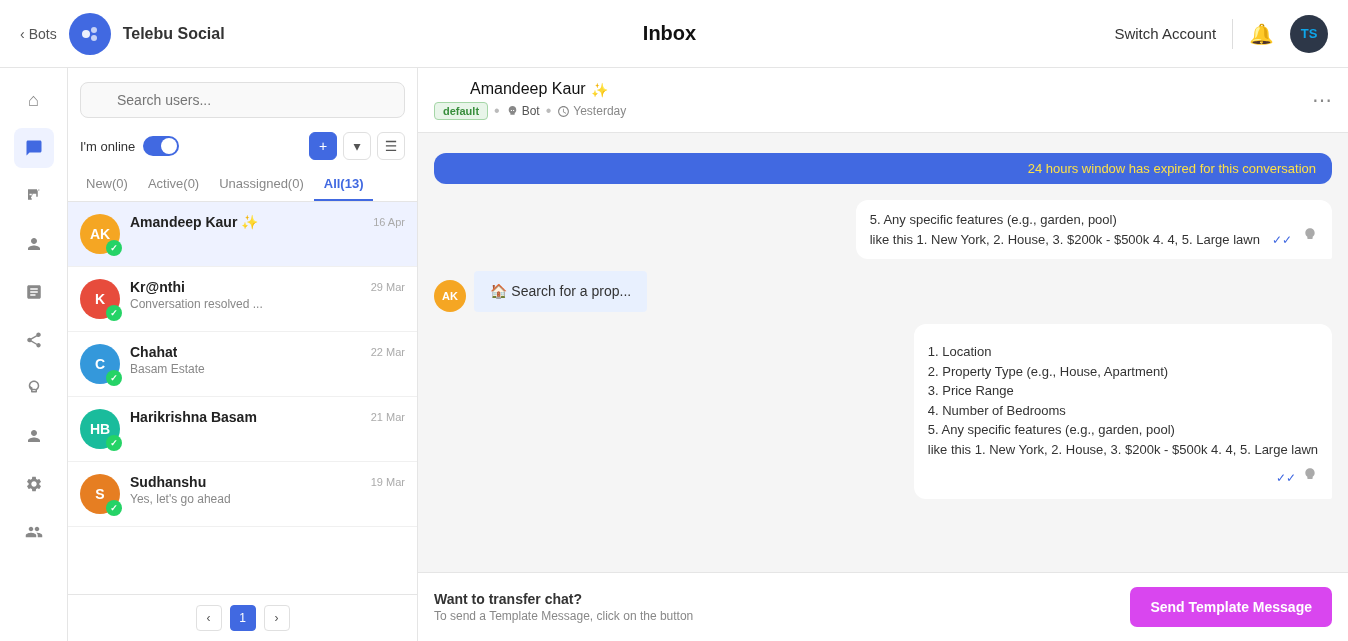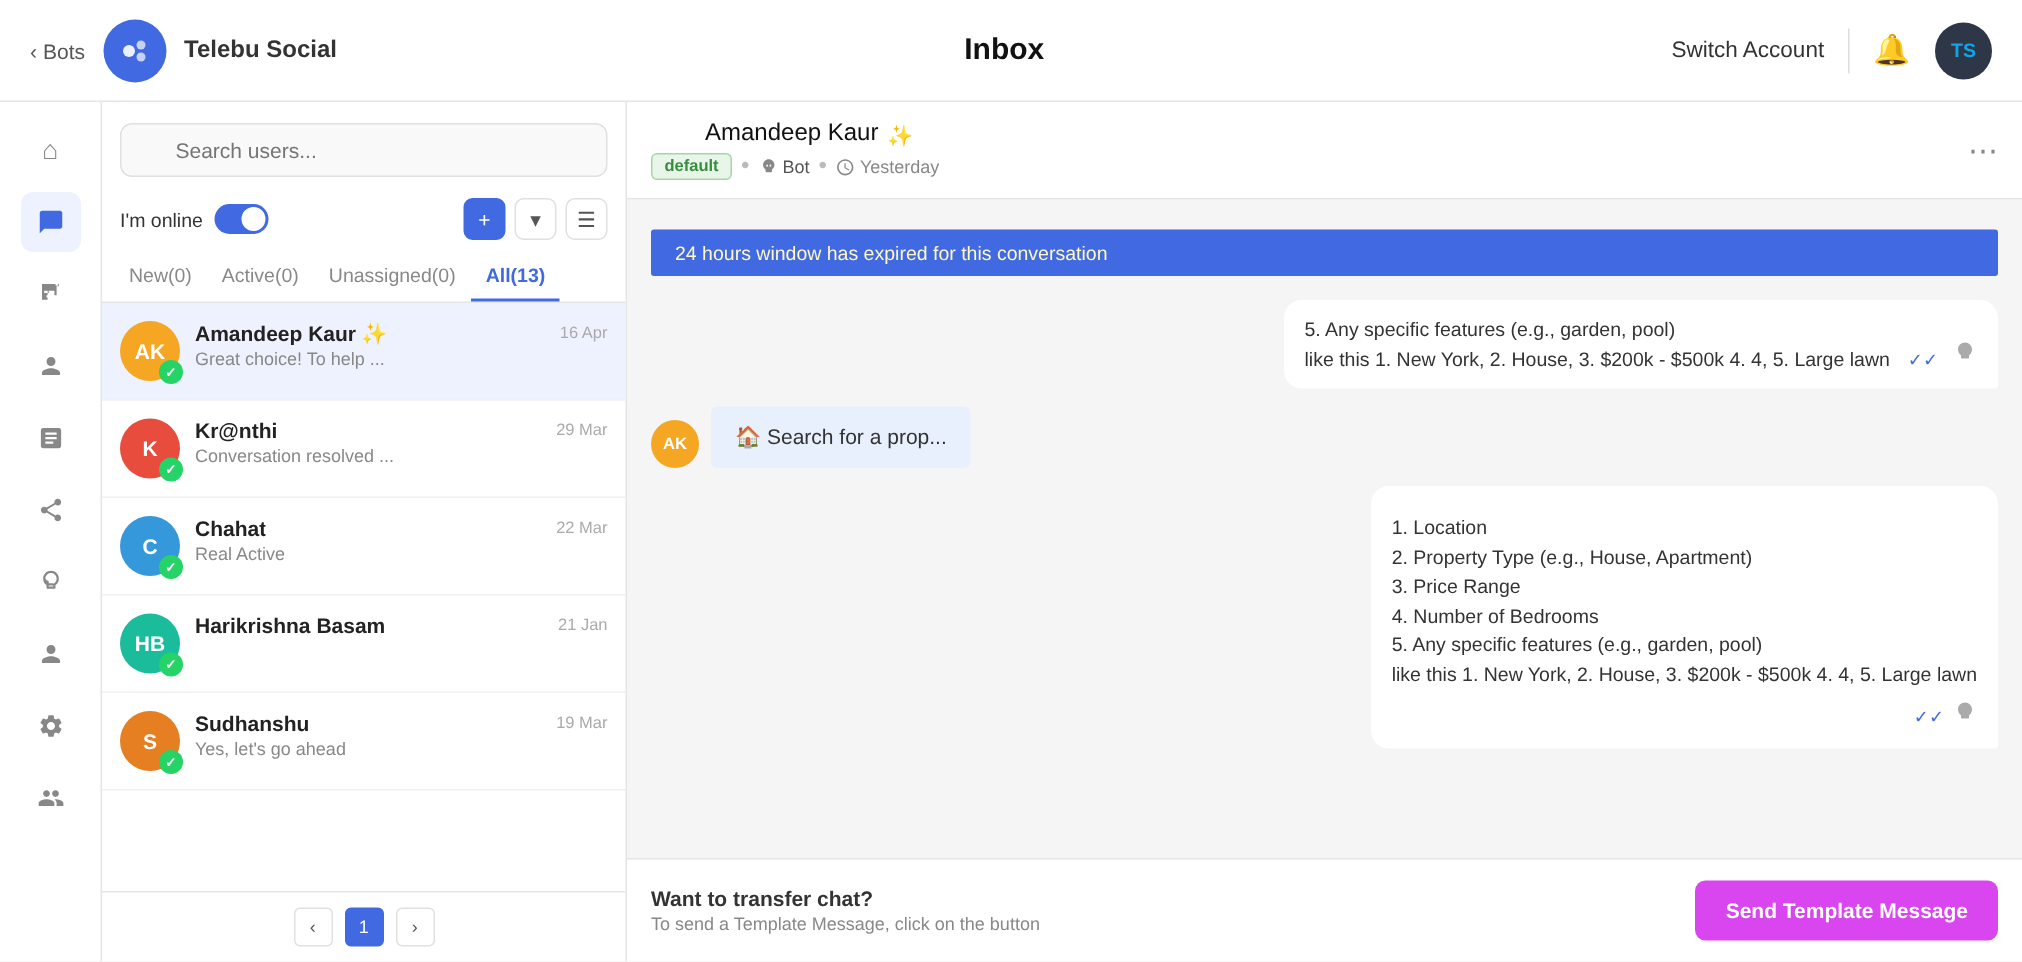--- a/index.html
+++ b/index.html
@@ -389,25 +389,25 @@
     .messages-area {
       flex: 1;
       overflow-y: auto;
       padding: 16px;
       display: flex;
       flex-direction: column;
       gap: 12px;
     }
     .window-expired-banner {
       background: #4169e1;
-      color: #fef9c3;
+      color: #fde047;
       font-size: 13px;
-      text-align: left;
+      text-align: right;
       padding: 8px 16px;
-      border-radius: 2px;
+      border-radius: 12px;
       margin: 4px 0;
     }
     .msg-row {
       display: flex;
       align-items: flex-end;
       gap: 8px;
     }
     .msg-row.right {
       justify-content: flex-end;
     }
@@ -602,21 +602,20 @@
       <div class="conv-item active">
         <div class="conv-avatar" style="background:#f5a623;">
           AK
           <div class="wa-badge">✓</div>
         </div>
         <div class="conv-info">
           <div class="conv-name-row">
             <span class="conv-name">Amandeep Kaur ✨</span>
             <span class="conv-date">16 Apr</span>
           </div>
-          <div class="conv-preview">Great choice! To help ...</div>
         </div>
       </div>
       <div class="conv-item">
         <div class="conv-avatar" style="background:#e74c3c;">
           K
           <div class="wa-badge">✓</div>
         </div>
         <div class="conv-info">
           <div class="conv-name-row">
             <span class="conv-name">Kr@nthi</span>
@@ -628,32 +627,32 @@
       <div class="conv-item">
         <div class="conv-avatar" style="background:#3498db;">
           C
           <div class="wa-badge">✓</div>
         </div>
         <div class="conv-info">
           <div class="conv-name-row">
             <span class="conv-name">Chahat</span>
             <span class="conv-date">22 Mar</span>
           </div>
-          <div class="conv-preview">Real Active</div>
+          <div class="conv-preview">Basam Estate</div>
         </div>
       </div>
       <div class="conv-item">
         <div class="conv-avatar" style="background:#1abc9c;">
           HB
           <div class="wa-badge">✓</div>
         </div>
         <div class="conv-info">
           <div class="conv-name-row">
             <span class="conv-name">Harikrishna Basam</span>
-            <span class="conv-date">21 Jan</span>
+            <span class="conv-date">21 Mar</span>
           </div>
         </div>
       </div>
       <div class="conv-item">
         <div class="conv-avatar" style="background:#e67e22;">
           S
           <div class="wa-badge">✓</div>
         </div>
         <div class="conv-info">
           <div class="conv-name-row">

